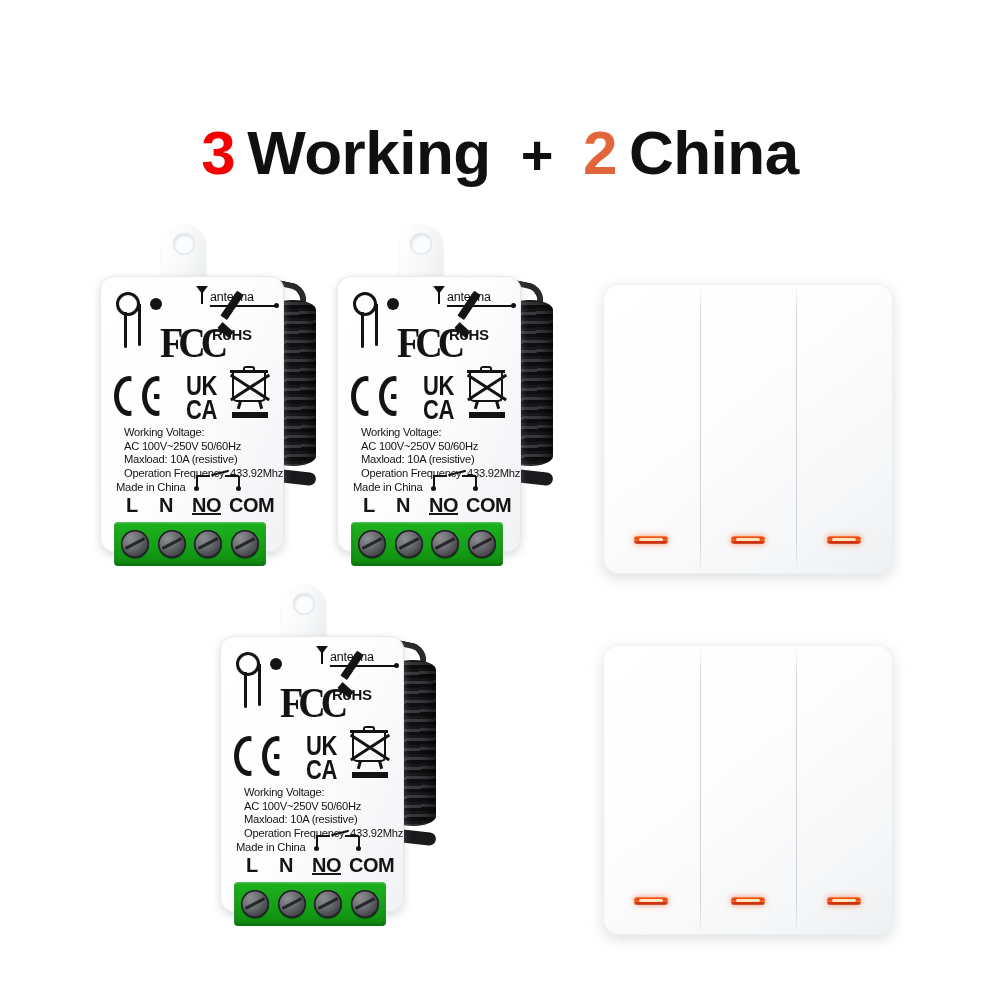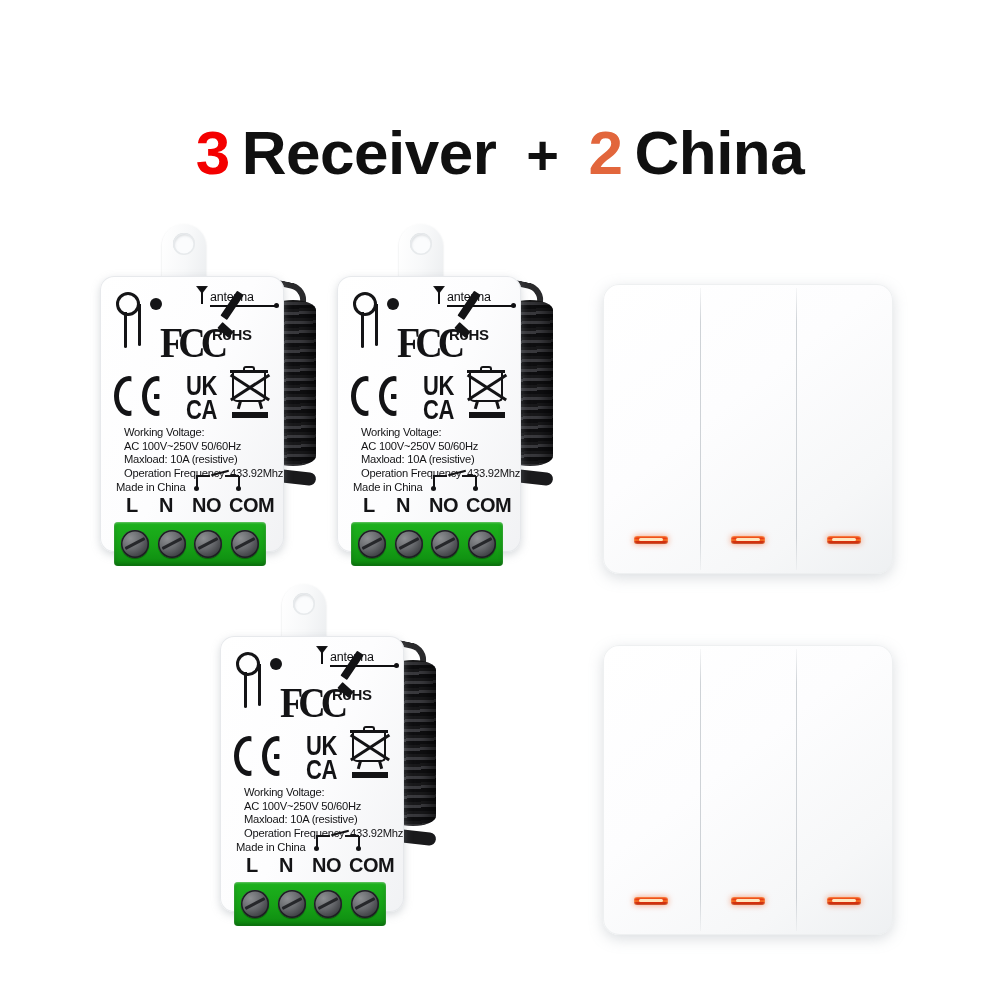--- a/index.html
+++ b/index.html
@@ -476,21 +476,21 @@
   .term-labels span {
     position: absolute;
     top: 0;
     font-size: 20px;
     font-weight: bold;
     color: #141416;
     letter-spacing: -0.5px;
   }
   .tl-l { left: 14px; }
   .tl-n { left: 47px; }
-  .tl-no { left: 80px; }
+  .tl-no { left: 80px; text-decoration: underline; }
   .tl-com { left: 117px; }
 
   
   .term-block {
     position: absolute;
     left: 14px;
     top: 246px;
     width: 152px;
     height: 44px;
     background: linear-gradient(180deg, #1db21d 0%, #16a116 55%, #0e8a10 100%);
@@ -571,21 +571,21 @@
     width: 24px;
     height: 2.6px;
     background: rgba(255,238,200,0.95);
     border-radius: 2px;
   }
 </style>
 </head>
 <body>
 
 <div class="headline">
-  <span class="num-red">3</span><span class="sp-sm"></span><span class="word">Receiver</span><span class="sp-md"></span><span class="plus">+</span><span class="sp-md"></span><span class="num-org">2</span><span class="sp-sm"></span><span class="word">China</span>
+  <span class="num-red">3</span><span class="sp-sm"></span><span class="word">Working</span><span class="sp-md"></span><span class="plus">+</span><span class="sp-md"></span><span class="num-org">2</span><span class="sp-sm"></span><span class="word">China</span>
 </div>
 
 <div class="receiver" style="left:100px; top:224px;">
   <div class="rcv-tab"></div>
   <div class="rcv-coil">
     <div class="coil-wire-top"></div>
     <div class="coil-body"></div>
     <div class="coil-tail"></div>
   </div>
   <div class="rcv-body">

